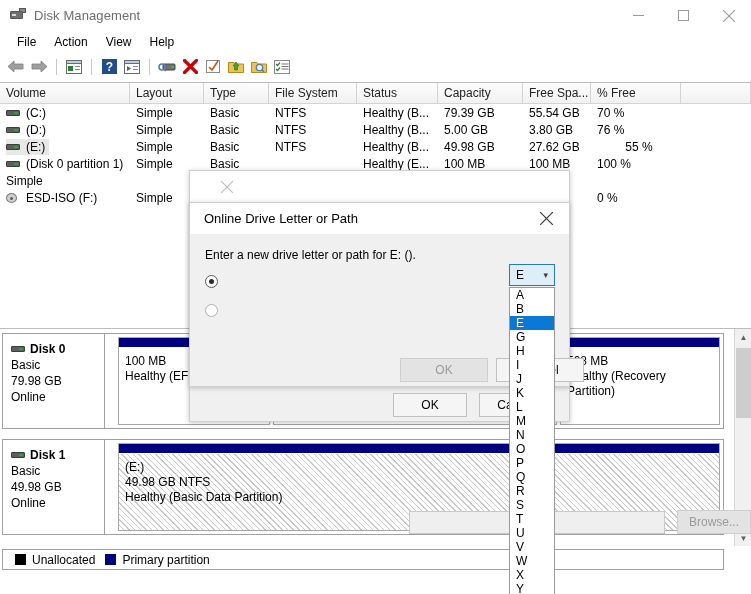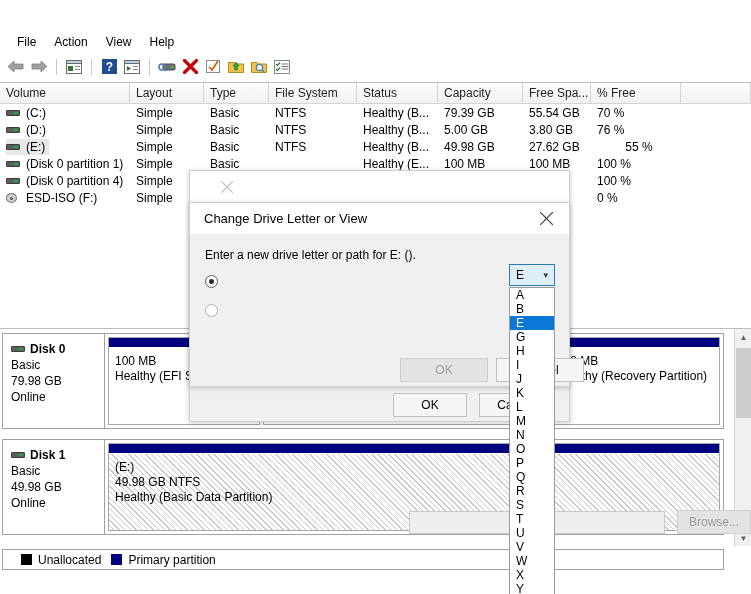--- a/index.html
+++ b/index.html
@@ -106,21 +106,21 @@
   .volicon.cd .vl { left: 4px; top: 4px; width: 3px; height: 3px; border-radius: 50%; background: #5c5c5c;}
 
   
   .diskpane {
     position: absolute; left: 0; top: 328px; width: 751px; height: 218px;
     background: #ffffff; border-top: 1px solid #bdbdbd;
     overflow: hidden;
   }
   .disk-row {
     position: absolute; left: 2px; width: 722px; height: 96px;
-    border: 1px solid #a0a0a0; background: #ffffff; display: flex;
+    border: 1px solid #a0a0a0; background: #ffffff; display: flex; gap: 10px;
   }
   .disk-info {
     width: 102px; flex: none; border-right: 1px solid #a0a0a0;
     padding: 7px 0 0 8px; font-size: 12px; line-height: 16px; background:#ffffff;
   }
   .disk-info .dt { font-weight: bold; display: flex; align-items: center; }
   .disk-info .dt .volicon { margin-right: 5px; }
   .parts { flex: 1; display: flex; padding: 3px 3px; gap: 3px; }
   .part {
     position: relative; border: 1px solid #a8a8a8; background: #ffffff;
@@ -145,21 +145,21 @@
   }
   .dp-scroll .sb-thumb {
     position: absolute; left: 1px; top: 19px; width: 15px; height: 70px; background: #cdcdcd;
   }
   .dp-scroll .sb-arrow.bottom { position: absolute; bottom: 0; left: 0; }
 
   
   .legend {
     position: absolute; left: 2px; top: 549px; width: 722px; height: 21px;
     border: 1px solid #a0a0a0; background: #ffffff;
-    display: flex; align-items: center; padding-left: 18px; font-size: 12px; gap: 10px;
+    display: flex; align-items: center; padding-left: 12px; font-size: 12px; gap: 10px;
   }
   .legend .li { display: flex; align-items: center; gap: 6px; }
   .sw { width: 11px; height: 11px; display: inline-block; }
 
   
   .dialog {
     position: absolute; background: #f0f0f0; border: 1px solid #cfcfcf;
     box-shadow: 0 1px 5px rgba(0,0,0,.22);
   }
   .dlg-title {
@@ -210,20 +210,46 @@
   .combo-list .opt {
     height: 14px; line-height: 14px; font-size: 12px; padding-left: 6px;
   }
   .combo-list .opt.sel { background: #0a78d7; color: #ffffff; }
 </style>
 </head>
 <body>
 
 <div id="app">
 
+  <div class="titlebar">
+    <div class="tb-icon">
+      <div class="disk-tail"></div>
+        <div class="disk-body"></div>
+        <div class="disk-led"></div>
+    </div>
+    <div class="tb-title">Disk Management</div>
+    <div class="tb-buttons">
+      <div class="tb-btn">
+        <svg width="11" height="11" viewBox="0 0 11 11">
+            <line x1="0" y1="5.5" x2="11" y2="5.5" stroke="#9a9a9a" stroke-width="1"></line>
+          </svg>
+      </div>
+      <div class="tb-btn">
+        <svg width="11" height="11" viewBox="0 0 11 11">
+            <rect x="0.5" y="0.5" width="10" height="10" fill="none" stroke="#9a9a9a" stroke-width="1"></rect>
+          </svg>
+      </div>
+      <div class="tb-btn">
+        <svg width="12" height="12" viewBox="0 0 12 12">
+            <line x1="0" y1="0" x2="12" y2="12" stroke="#9a9a9a" stroke-width="1.1"></line>
+            <line x1="12" y1="0" x2="0" y2="12" stroke="#9a9a9a" stroke-width="1.1"></line>
+          </svg>
+      </div>
+    </div>
+  </div>
 
   <div class="menubar">
     <div class="menu-item">File</div>
     <div class="menu-item">Action</div>
     <div class="menu-item">View</div>
     <div class="menu-item">Help</div>
   </div>
 
   <div class="toolbar">
     <div class="tool">
@@ -387,29 +413,20 @@
           </div>
           <div class="cell" style="width: 74px;">Simple</div>
           <div class="cell" style="width: 65px;">Basic</div>
           <div class="cell" style="width: 88px;"></div>
           <div class="cell" style="width: 81px;">Healthy (E...</div>
           <div class="cell" style="width: 85px;">100 MB</div>
           <div class="cell" style="width: 68px;">100 MB</div>
           <div class="cell" style="width: 90px;">100 %</div>
         </div>
         <div class="vol-row">
-          <div class="cell cell-vol" style="width: 130px;">
-            <span class="cell-vol-inner">
-              <span class="volicon">
-                <span class="vb"></span>
-                <span class="vl"></span>
-              </span>
-              <span>(Disk 0 partition 4)</span>
-            </span>
-          </div>
           <div class="cell" style="width: 74px;">Simple</div>
           <div class="cell" style="width: 65px;"></div>
           <div class="cell" style="width: 88px;"></div>
           <div class="cell" style="width: 81px;"></div>
           <div class="cell" style="width: 85px;"></div>
           <div class="cell" style="width: 68px;">MB</div>
           <div class="cell" style="width: 90px;">100 %</div>
         </div>
         <div class="vol-row">
           <div class="cell cell-vol" style="width: 130px;">
@@ -523,21 +540,21 @@
             <line x1="12" y1="0" x2="0" y2="12" stroke="currentColor" stroke-width="1.1"></line>
           </svg>
       </div>
     </div>
     <div style="position:absolute; left:203px; top:222px; width:74px;" class="btn plain">OK</div>
     <div style="position:absolute; left:289px; top:222px; width:74px;" class="btn plain">Cancel</div>
   </div>
 
   <div class="dialog" style="left:189px; top:202px; width:381px; height:185px;">
     <div class="dlg-title">
-      <div class="t">Change Drive Letter or View</div>
+      <div class="t">Online Drive Letter or Path</div>
       <div class="dlg-x">
         <svg width="13" height="13" viewBox="0 0 13 13">
             <line x1="0" y1="0" x2="13" y2="13" stroke="currentColor" stroke-width="1.2"></line>
             <line x1="13" y1="0" x2="0" y2="13" stroke="currentColor" stroke-width="1.2"></line>
           </svg>
       </div>
     </div>
     <div class="dlg-body">
       <div>Enter a new drive letter or path for E: ().</div>
 

